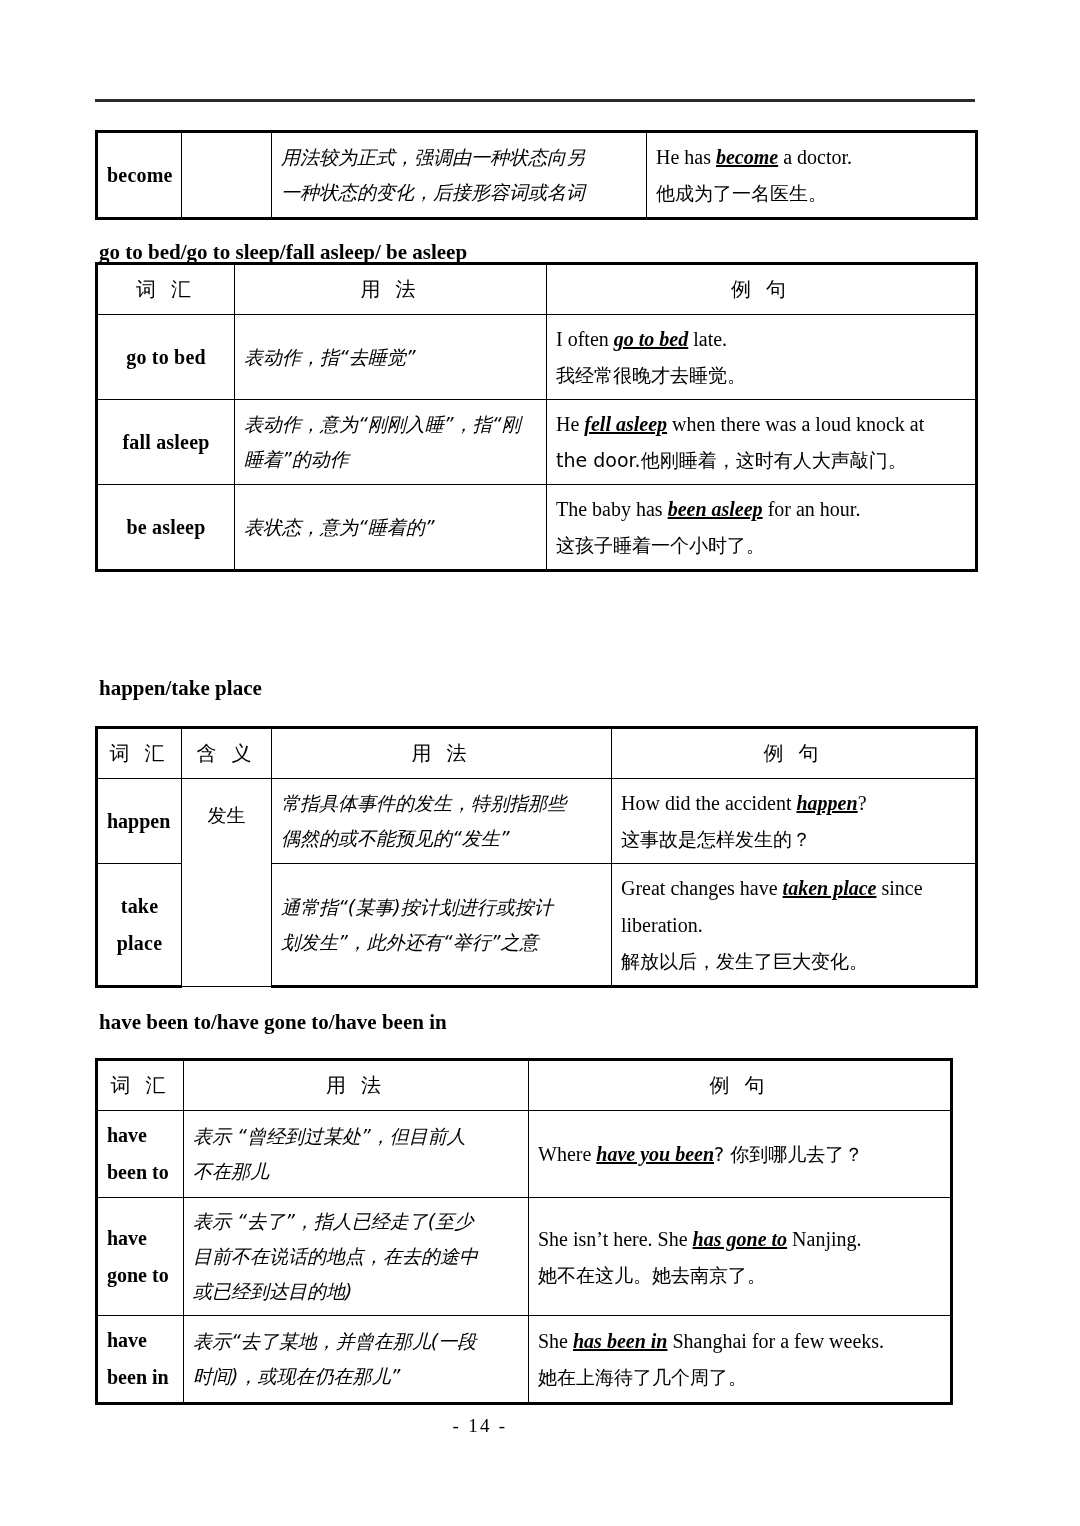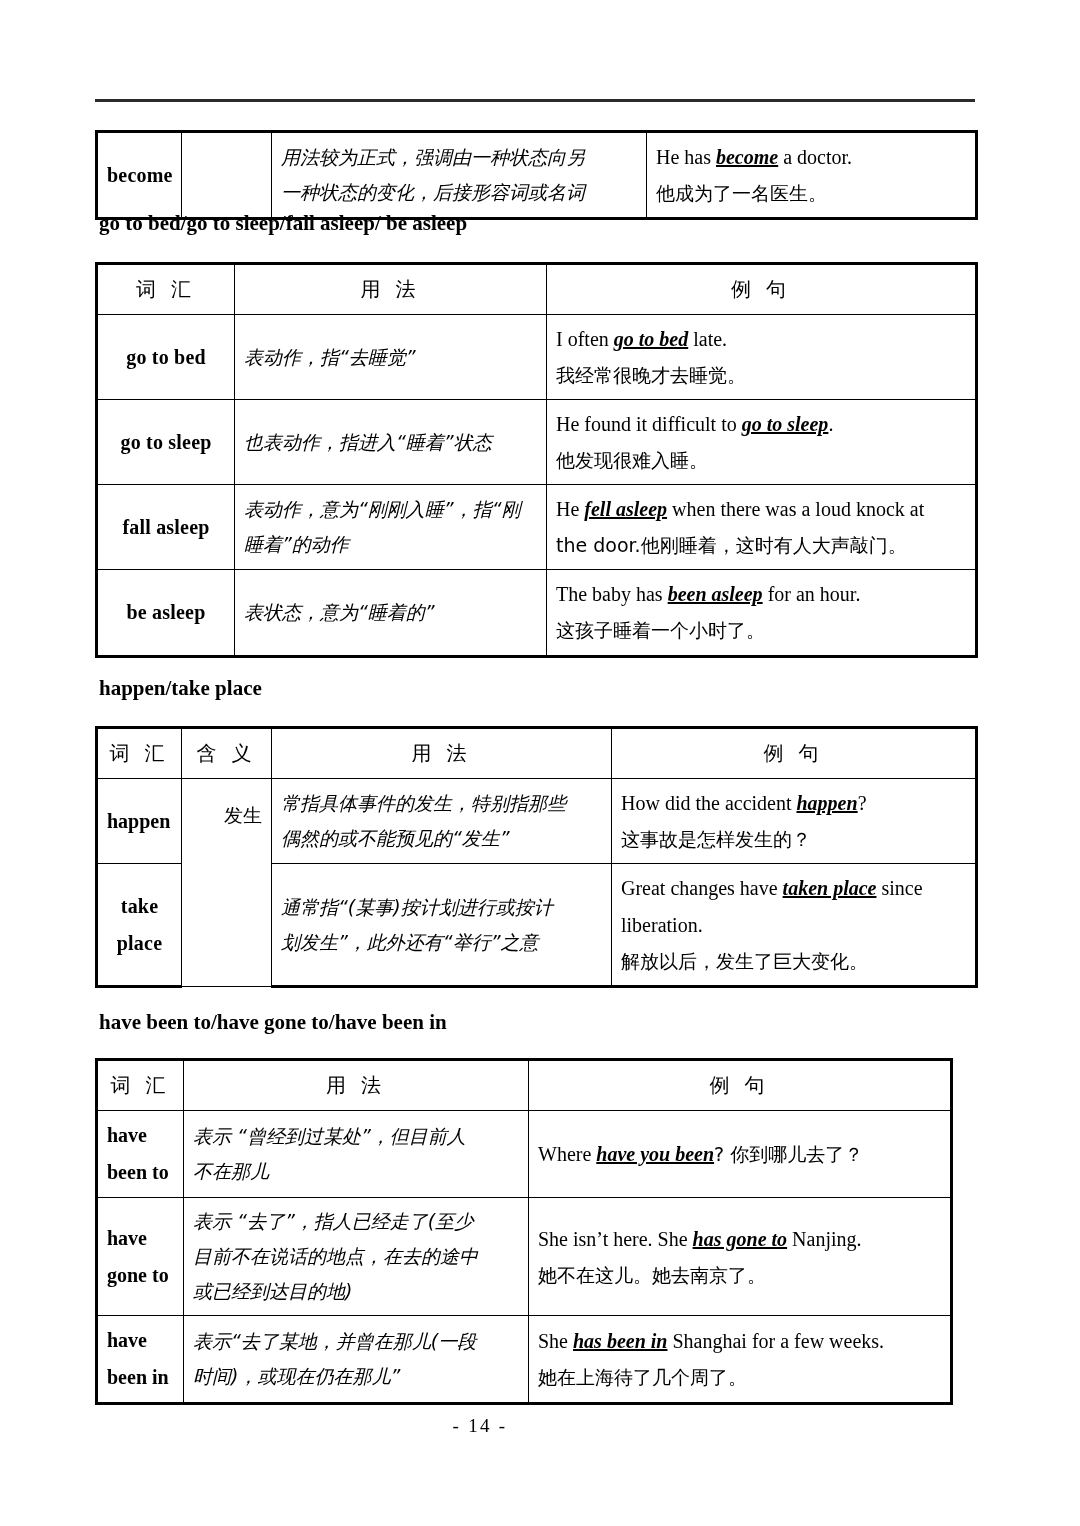--- a/index.html
+++ b/index.html
@@ -66,21 +66,21 @@
     font-size: 20px;
     letter-spacing: 0.01em;
   }
   .term-left {
     text-align: left;
     font-weight: bold;
     font-size: 20px;
     padding-left: 10px;
   }
   .mid {
-    text-align: right;
+    text-align: center;
     font-size: 20px;
   }
   .usage { text-align: left; font-style: italic; }
   .example { text-align: left; }
   .cn { font-family: "DejaVu Sans", "Liberation Sans", sans-serif; font-size: 19px; }
   .en { font-family: "Liberation Serif", "DejaVu Serif", serif; font-size: 20px; }
   b.kw {
     font-weight: bold;
     font-style: italic;
     text-decoration: underline;
@@ -101,21 +101,21 @@
     position: absolute;
     left: 0;
     width: 960px;
     text-align: center;
     font-size: 19px;
     letter-spacing: 0.12em;
   }
 
   
   #table-become   { left: 95px;  top: 130px; width: 880px; }
-  #heading-sleep  { left: 99px;  top: 211px; }
+  #heading-sleep  { left: 99px;  top: 240px; }
   #table-sleep    { left: 95px;  top: 262px; width: 880px; }
   #heading-happen { left: 99px;  top: 676px; }
   #table-happen   { left: 95px;  top: 726px; width: 880px; }
   #heading-been   { left: 99px;  top: 1010px; }
   #table-been     { left: 95px;  top: 1058px; width: 855px; }
   #page-num       { top: 1415px; }
 </style>
 </head>
 <body>
 
@@ -165,30 +165,20 @@
         <td class="term">go to bed</td>
         <td class="usage">
           <span class="line cn">表动作，指“去睡觉”</span>
         </td>
         <td class="example">
           <span class="line en"><span>I often </span><b class="kw">go to bed</b><span> late.</span></span>
           <span class="line cn">我经常很晚才去睡觉。</span>
         </td>
       </tr>
 
-      <tr>
-        <td class="term">go to sleep</td>
-        <td class="usage">
-          <span class="line cn">也表动作，指进入“睡着”状态</span>
-        </td>
-        <td class="example">
-          <span class="line en"><span>He found it difficult to </span><b class="kw">go to sleep</b><span>.</span></span>
-          <span class="line cn">他发现很难入睡。</span>
-        </td>
-      </tr>
 
       <tr>
         <td class="term">fall asleep</td>
         <td class="usage">
           <span class="line cn">表动作，意为“刚刚入睡”，指“刚</span>
           <span class="line cn">睡着”的动作</span>
         </td>
         <td class="example">
           <span class="line en"><span>He </span><b class="kw">fell asleep</b><span> when there was a loud knock at</span></span>
           <span class="line cn">the door.他刚睡着，这时有人大声敲门。</span>

